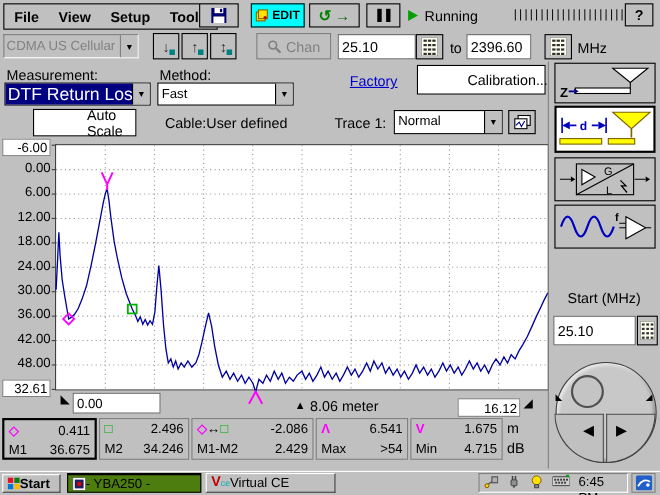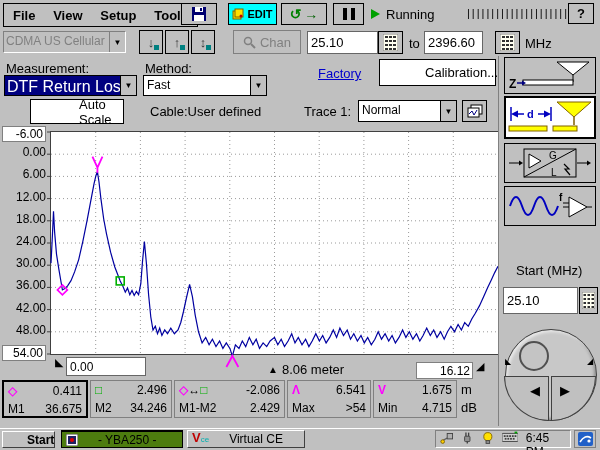--- a/index.html
+++ b/index.html
@@ -21,21 +21,21 @@
   .tick{stroke:#404040;stroke-width:1;}
   .ylab{position:absolute;left:0;width:46px;text-align:right;font-size:12px;}
   .ybox{background:#fff;border:1px solid #808080;font-size:12px;display:flex;align-items:center;justify-content:flex-end;padding:0 2px;box-sizing:border-box;}
   .rocell{position:absolute;top:380px;height:38px;background:#c0c0c0;box-sizing:border-box;font-size:12px;}
   .rorow{display:flex;justify-content:space-between;align-items:center;height:18px;padding:0 4px;}
   .rosym{font-weight:bold;}
   .magenta{color:#ff00ff;}
   .green{color:#00b000;}
   .roval{text-align:left;}
   .rpbtn{left:504px;width:92px;background:#c0c0c0;display:flex;align-items:center;justify-content:center;box-sizing:border-box;}
-  .traybtn{display:flex;align-items:center;gap:20px;padding:0 4px;box-sizing:border-box;font-size:12px;}
+  .traybtn{display:flex;align-items:center;gap:0;padding:0 4px;box-sizing:border-box;font-size:12px;}
   .bars{font-size:11px;letter-spacing:2px;color:#000;}
   .playtri{width:0;height:0;border-left:9px solid #00a000;border-top:5px solid transparent;border-bottom:5px solid transparent;}
   .pausebar{display:inline-block;width:4px;height:12px;background:#000;margin:0 2px;}
   .disabled{color:#808080;}
   .link{color:#0000cc;text-decoration:underline;}
   .keypad{display:flex;align-items:center;justify-content:center;}
 </style>
 </head>
 <body>
 
@@ -197,21 +197,21 @@
   <span class="ylab" style="top:145px;">0.00</span>
   <span class="ylab" style="top:167px;">6.00</span>
   <span class="ylab" style="top:190px;">12.00</span>
   <span class="ylab" style="top:212px;">18.00</span>
   <span class="ylab" style="top:234px;">24.00</span>
   <span class="ylab" style="top:256px;">30.00</span>
   <span class="ylab" style="top:278px;">36.00</span>
   <span class="ylab" style="top:301px;">42.00</span>
   <span class="ylab" style="top:323px;">48.00</span>
   <div class="abs ybox" style="left:2px;top:345px;width:44px;height:16px;">
-    <span>54.00</span>
+    <span>32.61</span>
   </div>
 
   <div id="plot" class="abs" style="left:50px;top:131px;width:447px;height:222px;">
     <svg id="trace-svg" width="447" height="222">
         <line class="grid" x1="44.7" y1="0" x2="44.7" y2="222"></line>
         <line class="grid" x1="89.4" y1="0" x2="89.4" y2="222"></line>
         <line class="grid" x1="134.1" y1="0" x2="134.1" y2="222"></line>
         <line class="grid" x1="178.8" y1="0" x2="178.8" y2="222"></line>
         <line class="grid" x1="223.5" y1="0" x2="223.5" y2="222"></line>
         <line class="grid" x1="268.2" y1="0" x2="268.2" y2="222"></line>

